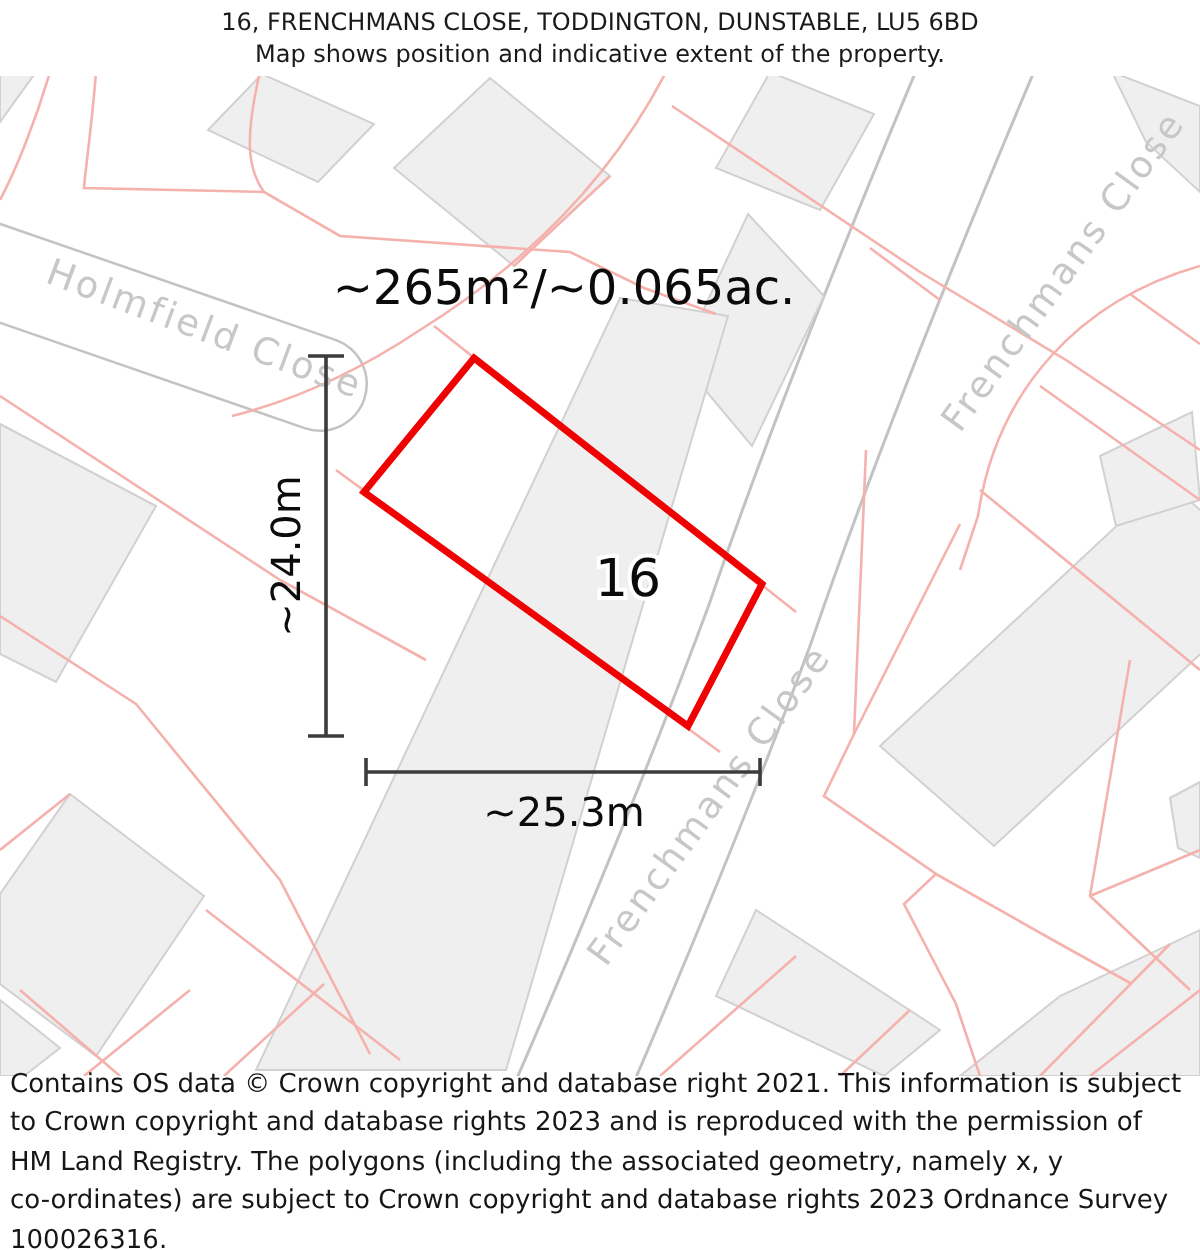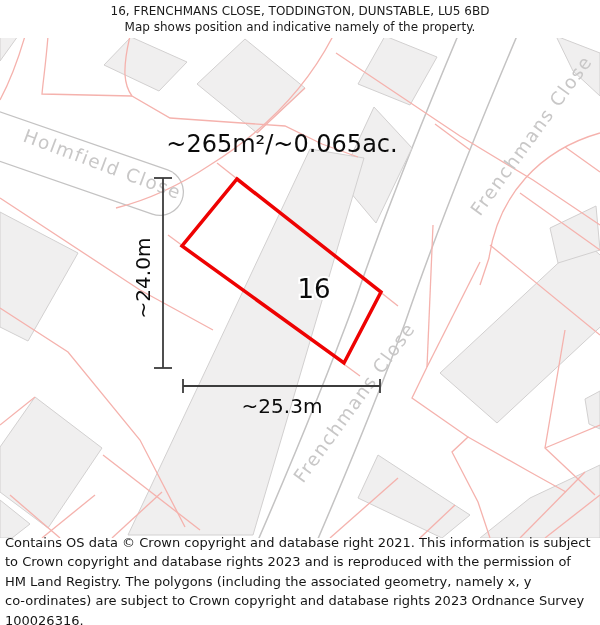--- a/index.html
+++ b/index.html
@@ -20,21 +20,21 @@
   .ftr{position:absolute;top:533px;left:5px;width:590px;font-size:13px;line-height:19.4px;
        color:#161616;white-space:pre-line;}
 </style>
 </head>
 <body>
 
 <div class="page">
 
   <div class="hdr">
     <div>16, FRENCHMANS CLOSE, TODDINGTON, DUNSTABLE, LU5 6BD</div>
-    <div>Map shows position and indicative namely of the property.</div>
+    <div>Map shows position and indicative extent of the property.</div>
   </div>
 
   <div class="map-wrap">
     <svg width="600" height="500" viewBox="0 38 600 500">
 
       <g>
         <path class="roadline" d="M492,25 Q420,195 380,312 Q340,420 280,558" stroke-width="56" stroke="#c4c3c3"></path>
         <path class="roadline" d="M492,25 Q420,195 380,312 Q340,420 280,558" stroke-width="53" stroke="#ffffff"></path>
         <path class="roadline" d="M-25,128 L160,192" stroke-linecap="round" stroke-width="48" stroke="#c4c3c3"></path>
         <path class="roadline" d="M-25,128 L160,192" stroke-linecap="round" stroke-width="45.5" stroke="#ffffff"></path>

